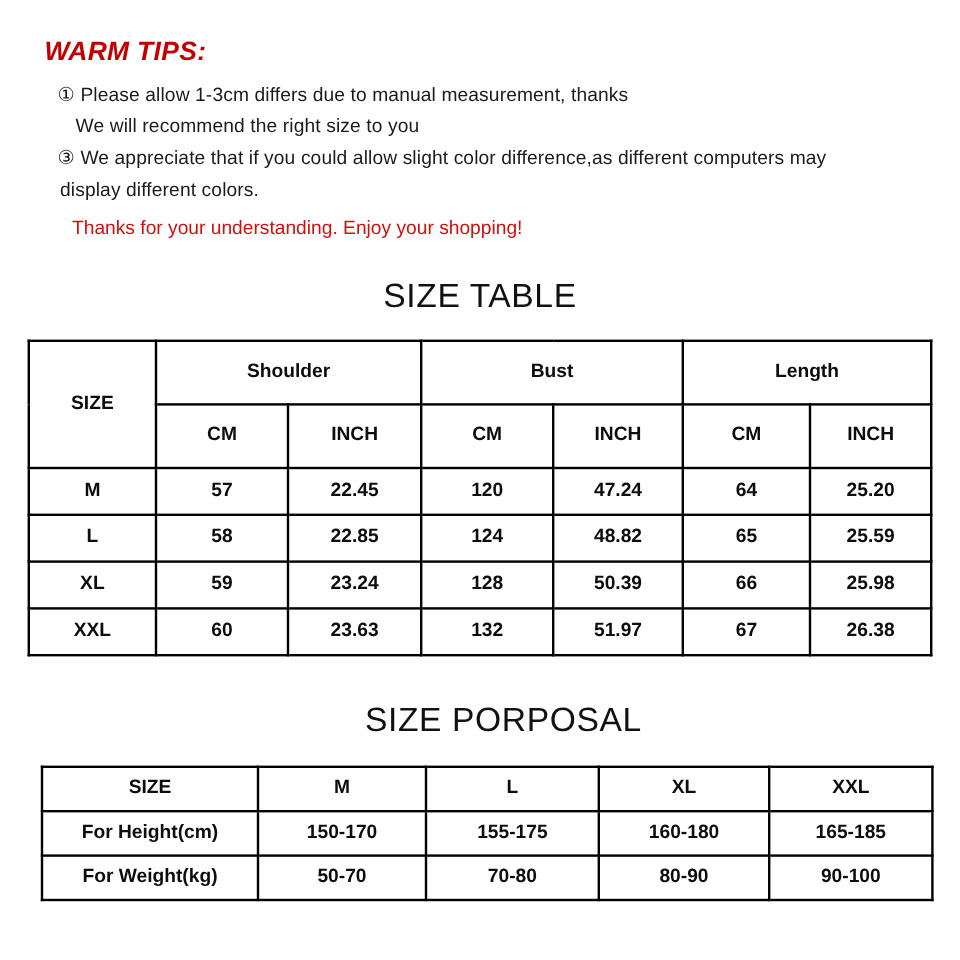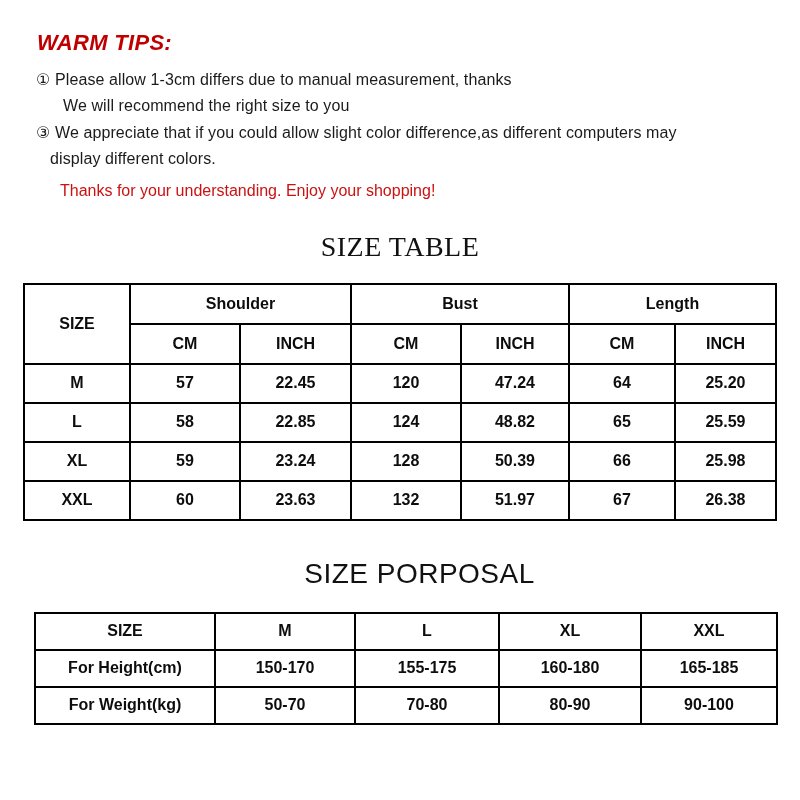--- a/index.html
+++ b/index.html
@@ -17,21 +17,21 @@
   
   .warm-title {
     margin: 30px 0 11px 37px;
     font-size: 22px;
     font-weight: bold;
     color: #c00000;
     letter-spacing: 0.3px;
     font-style: italic;
   }
   .tip {
-    margin-left: 36px;
+    margin-left: 48px;
     font-size: 16px;
     line-height: 26.4px;
     color: #1b1b1b;
     letter-spacing: 0.1px;
   }
   .tip.cont-1 { margin-left: 63px; }
   .tip.cont-2 { margin-left: 50px; }
   .thanks {
     margin: 5px 0 0 60px;
     font-size: 16px;
@@ -40,41 +40,41 @@
   }
 
   
   .tbl-title {
     text-align: center;
     font-size: 28px;
     font-weight: 500;
     color: #111111;
     letter-spacing: 0.5px;
   }
-  .tbl-title.first  { margin-top: 27px; font-family: Liberation Serif, serif; }
+  .tbl-title.first  { margin-top: 27px; }
   .tbl-title.second { margin-top: 37px; margin-left: 39px; }
 
   
   table {
     border-collapse: collapse;
     table-layout: fixed;
   }
   th, td {
     border: 2px solid #000000;
     text-align: center;
     vertical-align: middle;
     font-weight: bold;
     color: #0d0d0d;
   }
   .size-table {
     margin: 20px 0 0 23px;
     width: 754px;
   }
   .size-table th, .size-table td { font-size: 16px; height: 39px; }
-  .size-table .hdr-row th { height: 40px; }
+  .size-table .hdr-row th { height: 53px; }
   .porposal-table {
     margin: 22px 0 0 34px;
     width: 744px;
   }
   .porposal-table th, .porposal-table td { font-size: 16px; height: 37px; }
 </style>
 </head>
 <body>
 
 <div class="page">

